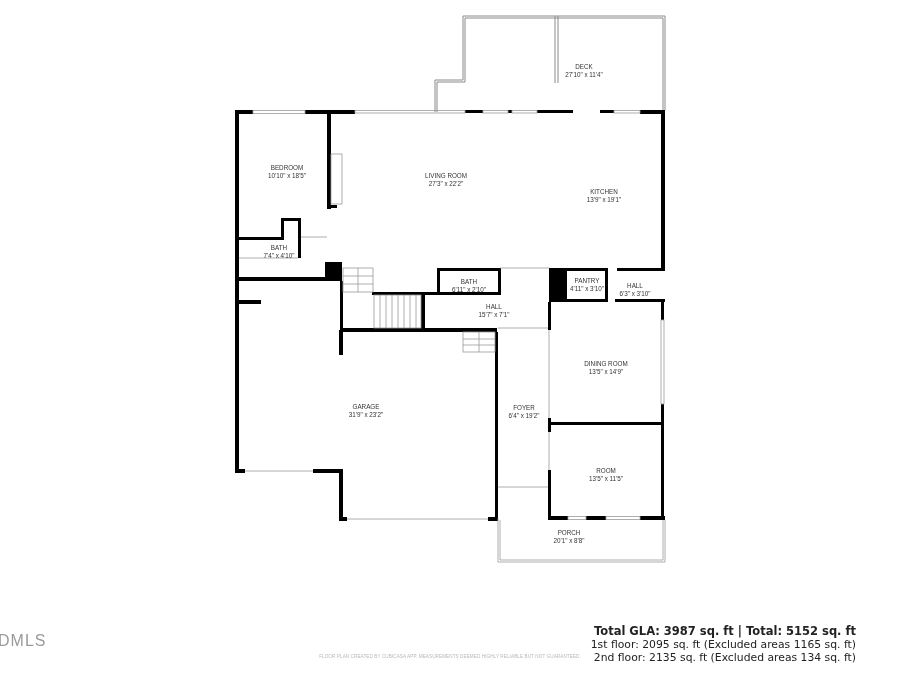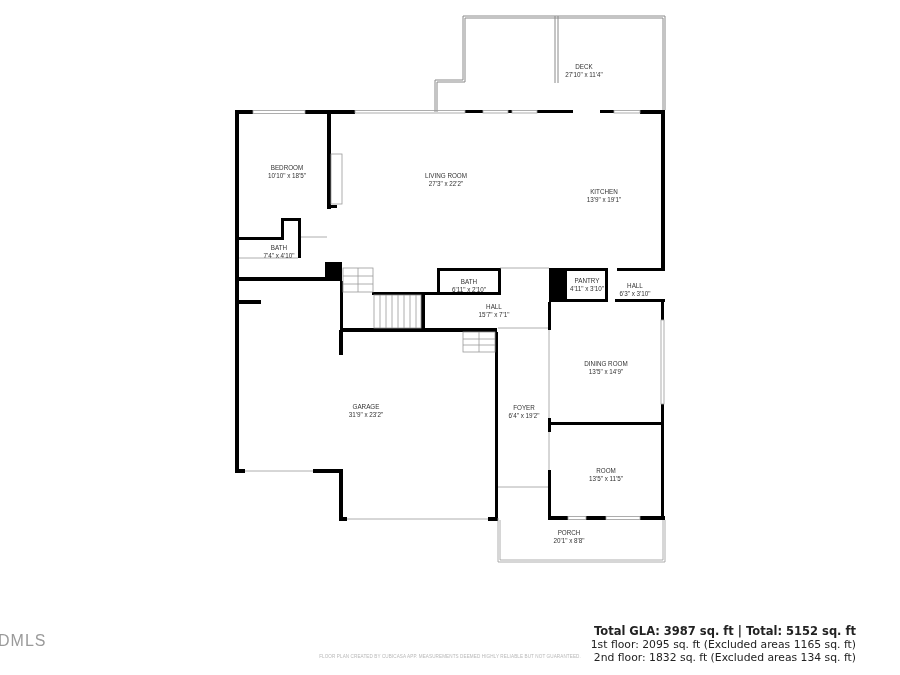--- a/index.html
+++ b/index.html
@@ -149,15 +149,15 @@
     <text class="lbl" x="606" y="366"><tspan>DINING ROOM</tspan><tspan x="606" dy="7.5">13'5" x 14'9"</tspan></text>
     <text class="lbl" x="366" y="409"><tspan>GARAGE</tspan><tspan x="366" dy="7.5">31'9" x 23'2"</tspan></text>
     <text class="lbl" x="524" y="410"><tspan>FOYER</tspan><tspan x="524" dy="7.5">6'4" x 19'2"</tspan></text>
     <text class="lbl" x="606" y="473"><tspan>ROOM</tspan><tspan x="606" dy="7.5">13'5" x 11'5"</tspan></text>
     <text class="lbl" x="569" y="535"><tspan>PORCH</tspan><tspan x="569" dy="7.5">20'1" x 8'8"</tspan></text>
   </g>
 </svg>
 
 <div class="summary s-title">Total GLA: 3987 sq. ft | Total: 5152 sq. ft</div>
 <div class="summary s-l1">1st floor: 2095 sq. ft (Excluded areas 1165 sq. ft)</div>
-<div class="summary s-l2">2nd floor: 1832 sq. ft (Excluded areas 134 sq. ft)</div>
+<div class="summary s-l2">2nd floor: 2135 sq. ft (Excluded areas 134 sq. ft)</div>
 <div class="disclaimer">FLOOR PLAN CREATED BY CUBICASA APP. MEASUREMENTS DEEMED HIGHLY RELIABLE BUT NOT GUARANTEED.</div>
 <div class="mls">DMLS</div>
 
 </body></html>

